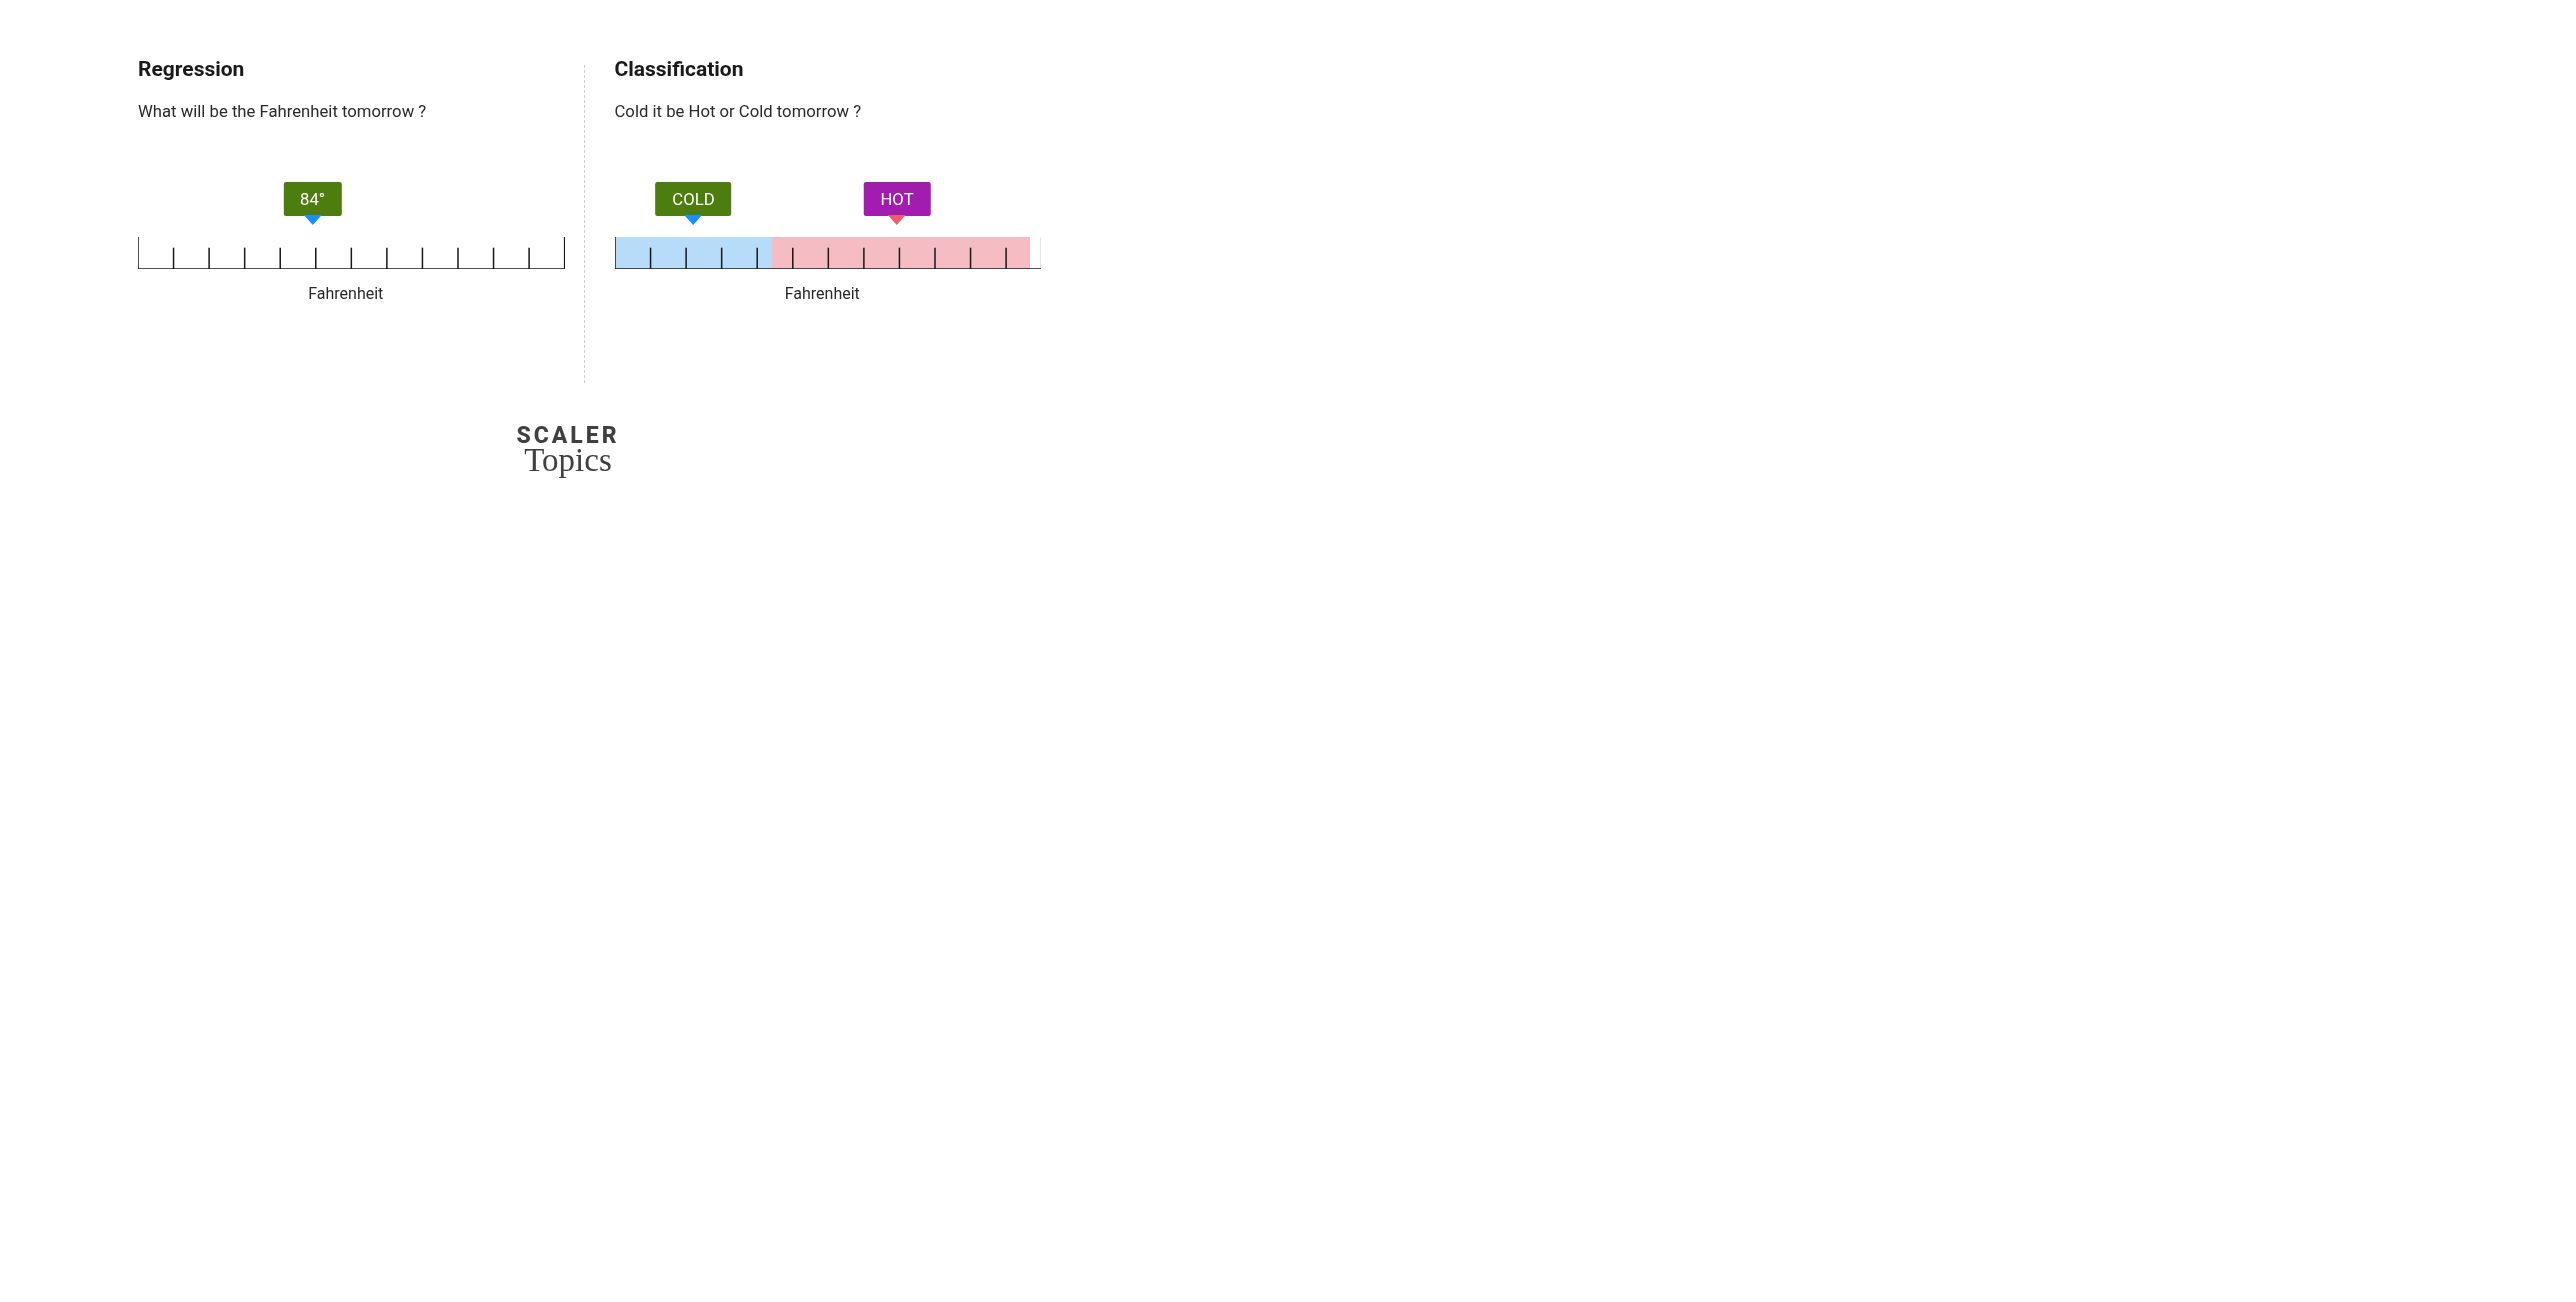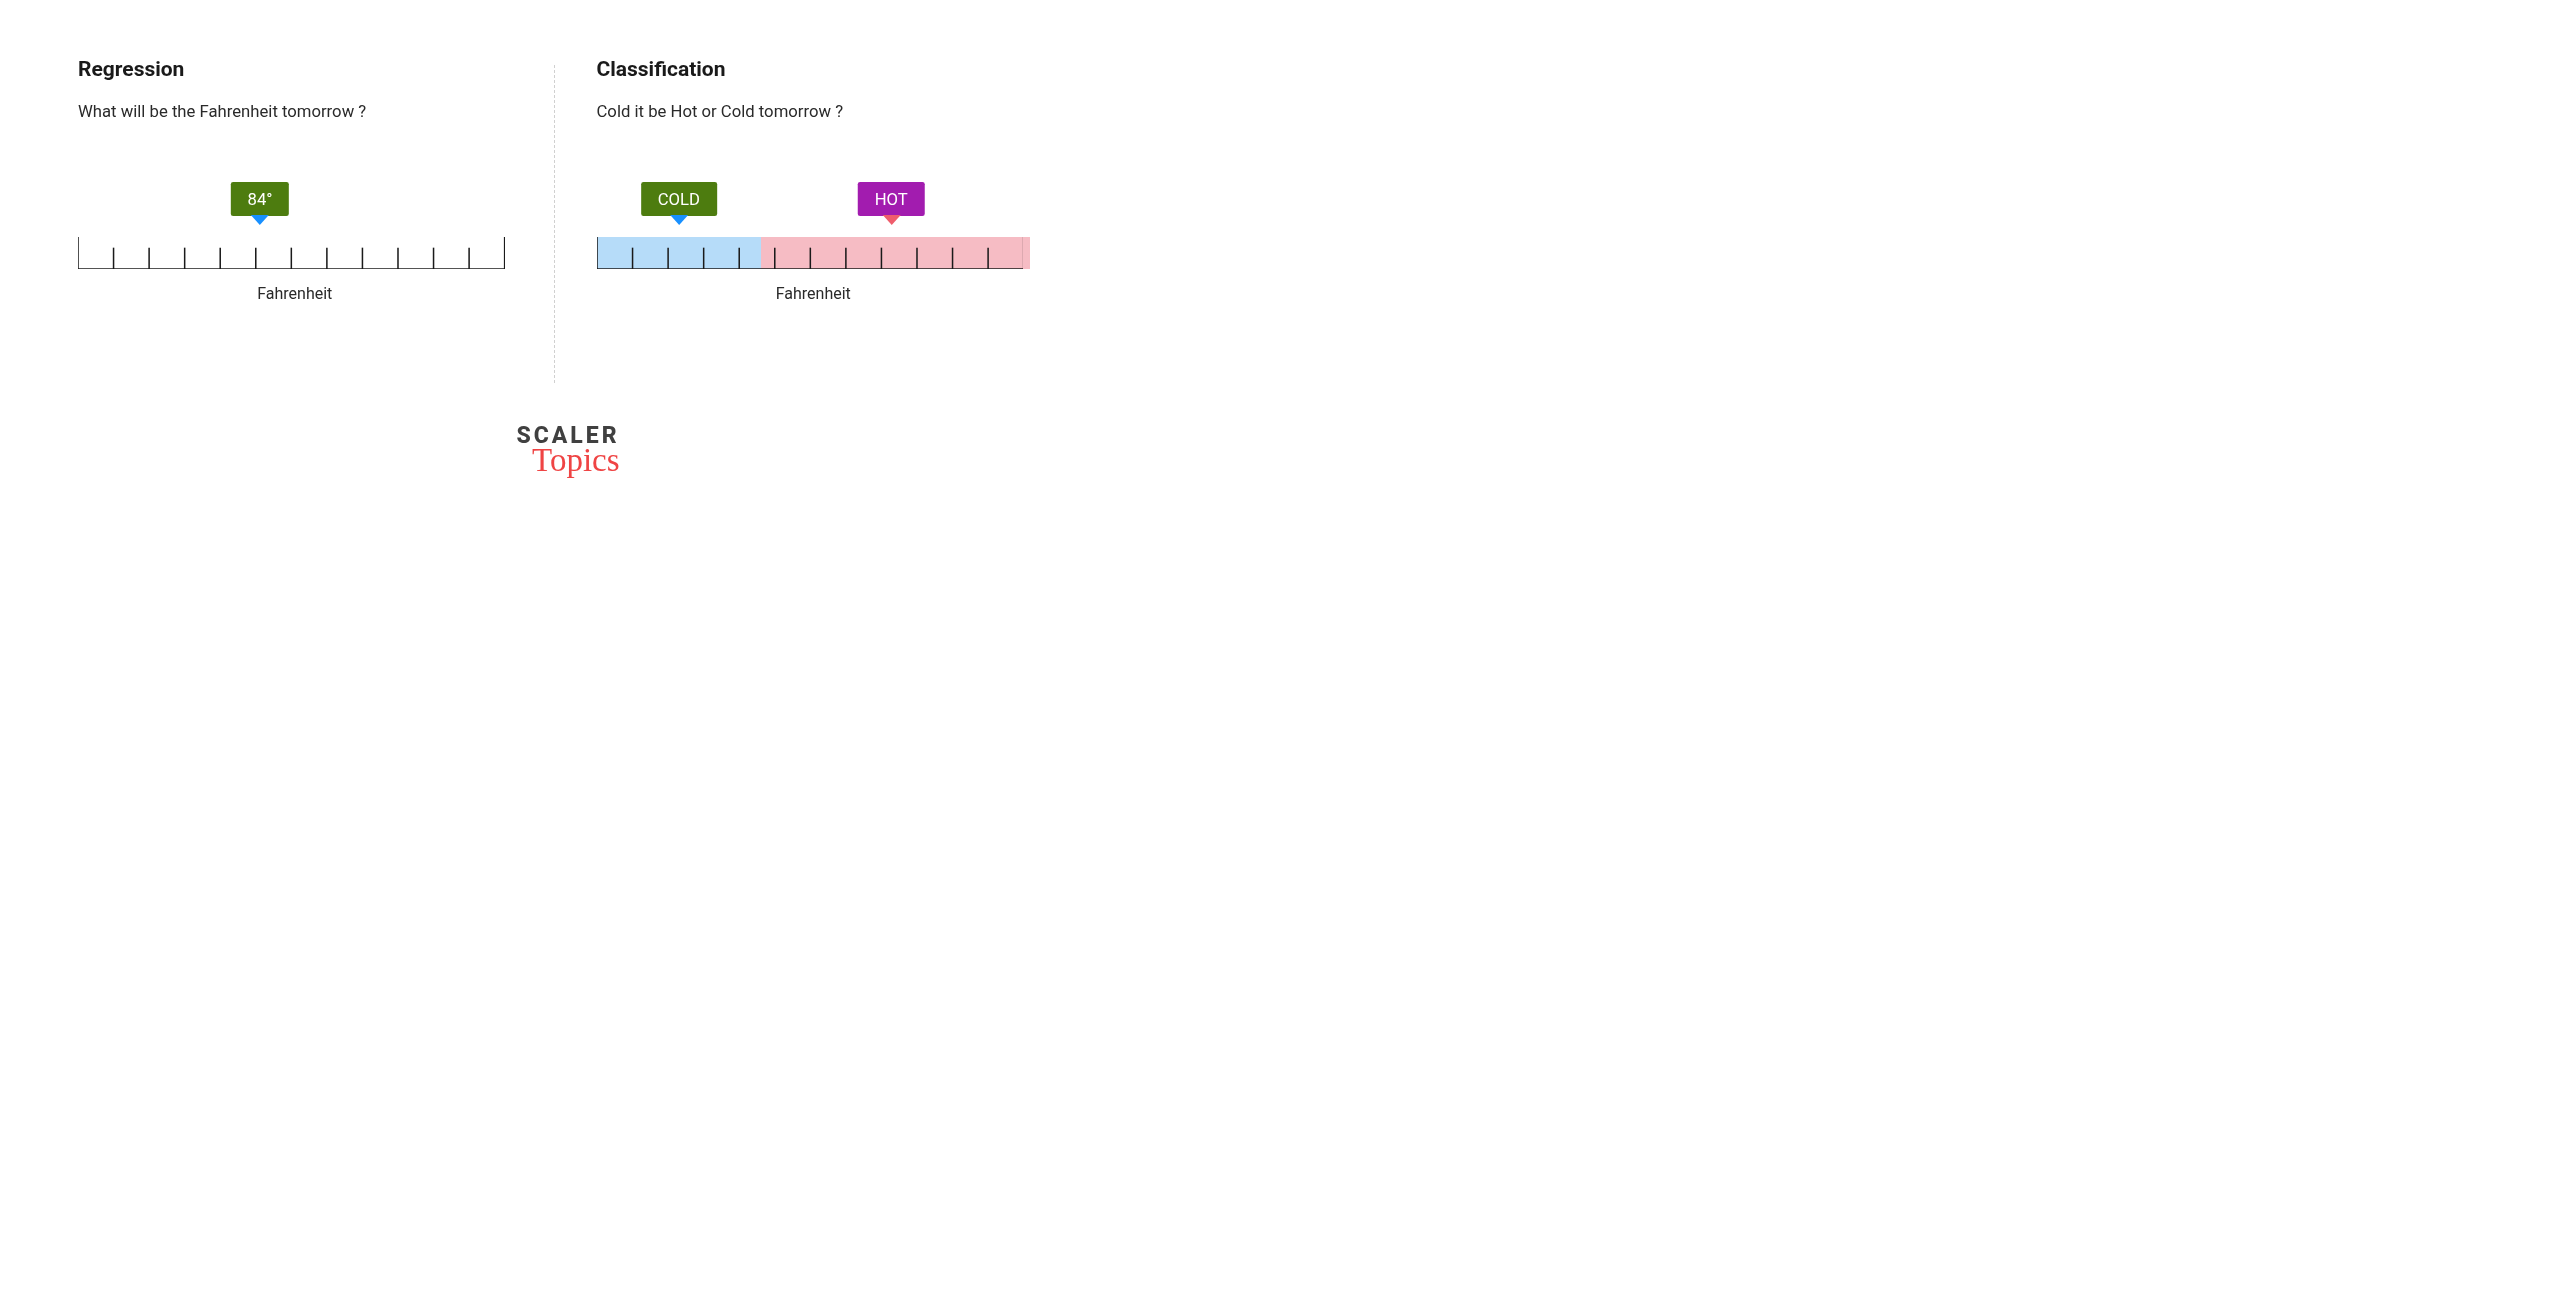--- a/index.html
+++ b/index.html
@@ -5,22 +5,22 @@
   * { box-sizing: border-box; margin: 0; padding: 0; }
   body {
     font-family: -apple-system, BlinkMacSystemFont, "Segoe UI", Roboto, "Helvetica Neue", Arial, sans-serif;
     background: #ffffff;
     width: 1136px;
     height: 583px;
     position: relative;
   }
   .container {
     display: flex;
-    padding: 57px 76px 0 48px;
-    gap: 12px;
+    padding: 57px 76px 0 108px;
+    gap: 0;
     position: relative;
   }
   .panel {
     flex: 1;
     padding: 0 30px;
   }
   .divider {
     width: 0;
     border-left: 1.5px dashed #d0d0d0;
     height: 318px;
@@ -101,23 +101,22 @@
   }
   .logo-top {
     font-size: 23px;
     font-weight: 800;
     letter-spacing: 3px;
     color: #404040;
   }
   .logo-bottom {
     font-family: "Brush Script MT", "Segoe Script", cursive;
     font-size: 33px;
-    color: #ef4444;
+    color: #404040;
     margin-top: -3px;
-    text-align: right;
   }
 </style>
 </head>
 <body>
 
 <div class="container">
 
   <div class="panel">
     <div class="title">Regression</div>
     <div class="question">What will be the Fahrenheit tomorrow ?</div>

